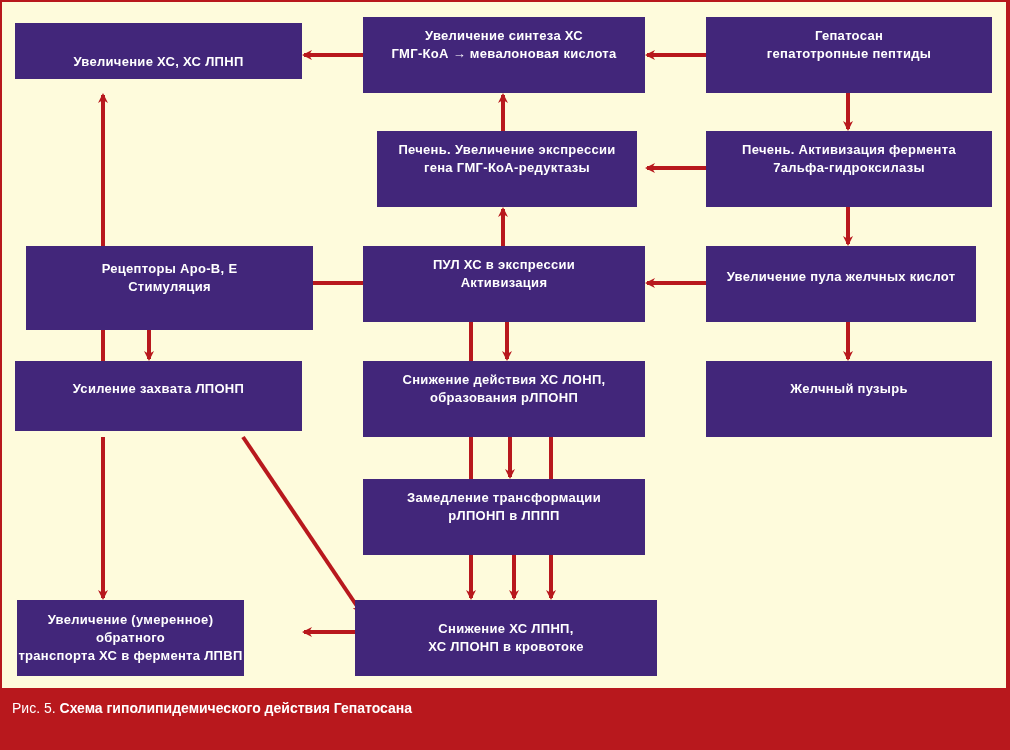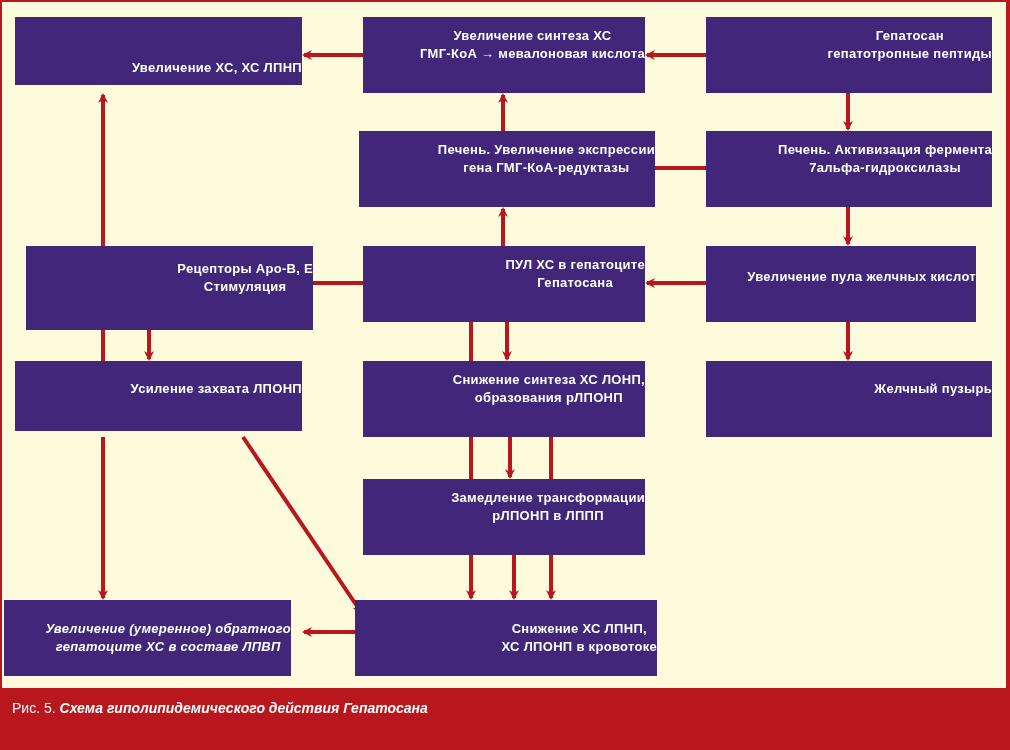--- a/index.html
+++ b/index.html
@@ -1,25 +1,25 @@
 <!DOCTYPE html>
 <html><head>
 <meta charset="utf-8">
 <style>
   html, body { margin:0; padding:0; }
   body { width:1010px; height:750px; background:#b8181d; position:relative; overflow:hidden;
          font-family:"Liberation Sans", sans-serif; }
   #panel { position:absolute; left:2px; top:2px; width:1004px; height:686px; background:#fefbdc; }
   .box { position:absolute; background:#42267a; color:#fff; font-weight:bold; font-size:13px;
-         line-height:18px; display:flex; align-items:center; justify-content:flex-end; text-align:center;
+         line-height:18px; display:flex; align-items:center; justify-content:center; text-align:center;
          letter-spacing:0.3px; font-family:"Liberation Sans", sans-serif; }
   .box span { display:block; }
   svg#arrows { position:absolute; left:0; top:0; width:1010px; height:750px; }
   #caption { position:absolute; left:12px; top:700px; color:#fff; font-size:14px; font-family:"Liberation Sans", sans-serif; }
-  #caption b { font-weight:bold;font-style:italic; }
+  #caption b { font-weight:bold; }
 </style>
 </head>
 <body>
 
 <div id="panel"></div>
 
 <svg id="arrows">
   <defs>
     <marker id="ah" markerWidth="10" markerHeight="10" refX="8" refY="5" orient="auto" markerUnits="userSpaceOnUse">
       <path d="M0,0 L10,5 L0,10 L3,5 Z" fill="#b8181d"></path>
@@ -44,97 +44,97 @@
     <line x1="510" y1="437" x2="510" y2="477" stroke="#b8181d" stroke-width="4" marker-end="url(#ah)"></line>
     <line x1="551" y1="437" x2="551" y2="479" stroke="#b8181d" stroke-width="4"></line>
     <line x1="471" y1="555" x2="471" y2="598" stroke="#b8181d" stroke-width="4" marker-end="url(#ah)"></line>
     <line x1="514" y1="555" x2="514" y2="598" stroke="#b8181d" stroke-width="4" marker-end="url(#ah)"></line>
     <line x1="551" y1="555" x2="551" y2="598" stroke="#b8181d" stroke-width="4" marker-end="url(#ah)"></line>
     <line x1="103" y1="437" x2="103" y2="598" stroke="#b8181d" stroke-width="4" marker-end="url(#ah)"></line>
     <line x1="243" y1="437" x2="361" y2="612" stroke="#b8181d" stroke-width="4" marker-end="url(#ah)"></line>
     <line x1="363" y1="632" x2="304" y2="632" stroke="#b8181d" stroke-width="4" marker-end="url(#ah)"></line>
   </svg>
 
-<div class="box" style="left:15px;top:17px;width:287px;height:56px;align-items:flex-start;padding-top:12px;">
+<div class="box" style="left:15px;top:23px;width:287px;height:56px;align-items:flex-start;padding-top:0;">
   <div style="margin-top:30px">
     <span>Увеличение ХС, ХС ЛПНП</span>
   </div>
 </div>
 <div class="box" style="left:363px;top:17px;width:282px;height:76px;">
   <div style="margin-top:-20px">
     <span>Увеличение синтеза ХС</span>
     <span>ГМГ-КоА → мевалоновая кислота</span>
   </div>
 </div>
 <div class="box" style="left:706px;top:17px;width:286px;height:76px;">
   <div style="margin-top:-20px">
     <span>Гепатосан</span>
     <span>гепатотропные пептиды</span>
   </div>
 </div>
 
-<div class="box" style="left:359px;top:131px;width:260px;height:76px;padding-left:36px;">
+<div class="box" style="left:377px;top:131px;width:260px;height:76px;">
   <div style="margin-top:-20px">
     <span>Печень. Увеличение экспрессии</span>
     <span>гена ГМГ-КоА-редуктазы</span>
   </div>
 </div>
 <div class="box" style="left:706px;top:131px;width:286px;height:76px;">
   <div style="margin-top:-20px">
     <span>Печень. Активизация фермента</span>
     <span>7альфа-гидроксилазы</span>
   </div>
 </div>
 
 <div class="box" style="left:26px;top:246px;width:287px;height:84px;">
   <div style="margin-top:-20px">
     <span>Рецепторы Apo-B, E</span>
     <span>Стимуляция</span>
   </div>
 </div>
 <div class="box" style="left:363px;top:246px;width:282px;height:76px;">
   <div style="margin-top:-20px">
-    <span>ПУЛ ХС в гепатоците</span>
-    <span>Гепатосана</span>
+    <span>ПУЛ ХС в экспрессии</span>
+    <span>Активизация</span>
   </div>
 </div>
 <div class="box" style="left:706px;top:246px;width:270px;height:76px;">
   <div style="margin-top:-14px">
     <span>Увеличение пула желчных кислот</span>
   </div>
 </div>
 
 <div class="box" style="left:15px;top:361px;width:287px;height:70px;">
   <div style="margin-top:-策14px;margin-top:-14px">
     <span>Усиление захвата ЛПОНП</span>
   </div>
 </div>
 <div class="box" style="left:363px;top:361px;width:282px;height:76px;">
   <div style="margin-top:-20px">
-    <span>Снижение синтеза ХС ЛОНП,</span>
+    <span>Снижение действия ХС ЛОНП,</span>
     <span>образования рЛПОНП</span>
   </div>
 </div>
 <div class="box" style="left:706px;top:361px;width:286px;height:76px;">
   <div style="margin-top:-20px">
     <span>Желчный пузырь</span>
   </div>
 </div>
 
 <div class="box" style="left:363px;top:479px;width:282px;height:76px;">
   <div style="margin-top:-20px">
     <span>Замедление трансформации</span>
     <span>рЛПОНП в ЛППП</span>
   </div>
 </div>
 
-<div class="box" style="left:4px;top:600px;width:287px;height:76px;font-style:italic;">
+<div class="box" style="left:17px;top:600px;width:227px;height:76px;">
   <div>
     <span>Увеличение (умеренное) обратного</span>
-    <span>гепатоците ХС в составе ЛПВП</span>
+    <span>транспорта ХС в фермента ЛПВП</span>
   </div>
 </div>
 <div class="box" style="left:355px;top:600px;width:302px;height:76px;">
   <div>
     <span>Снижение ХС ЛПНП,</span>
     <span>ХС ЛПОНП в кровотоке</span>
   </div>
 </div>
 
 <div id="caption">

